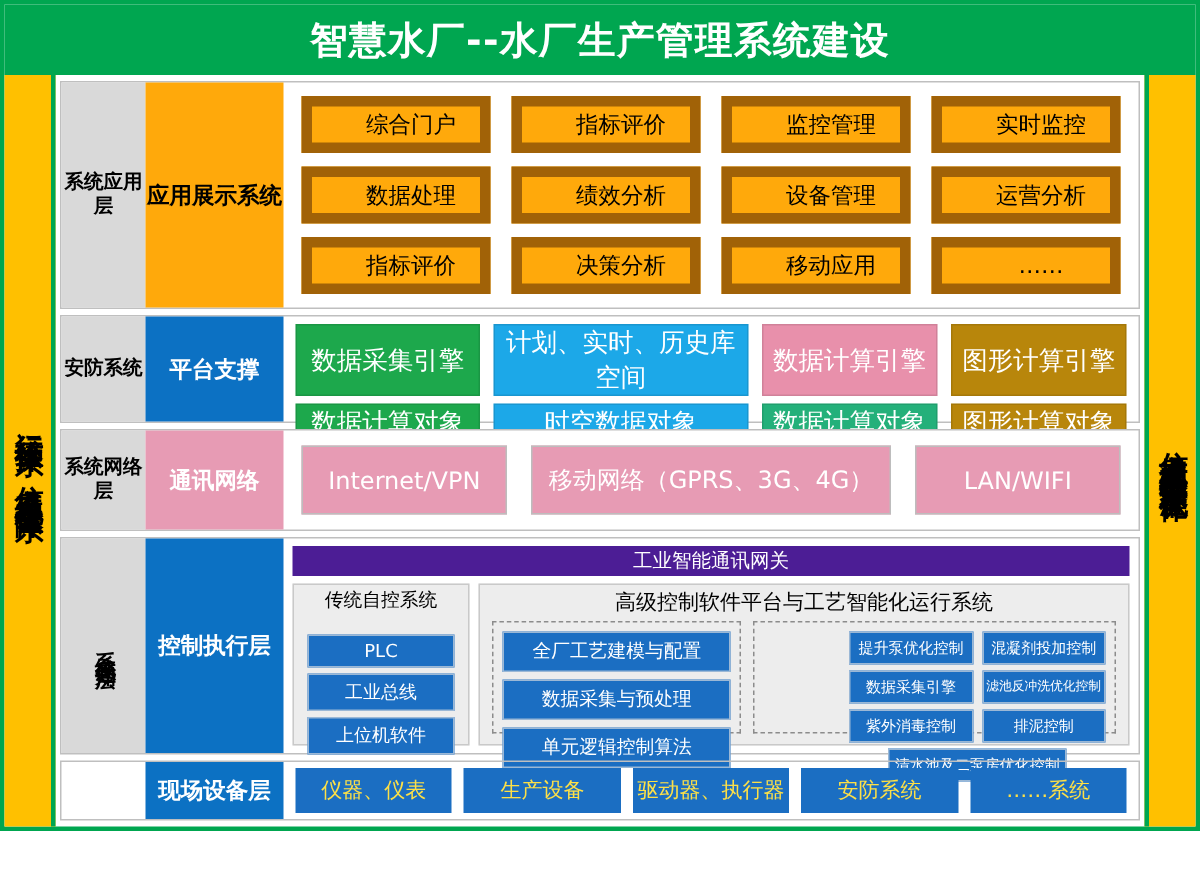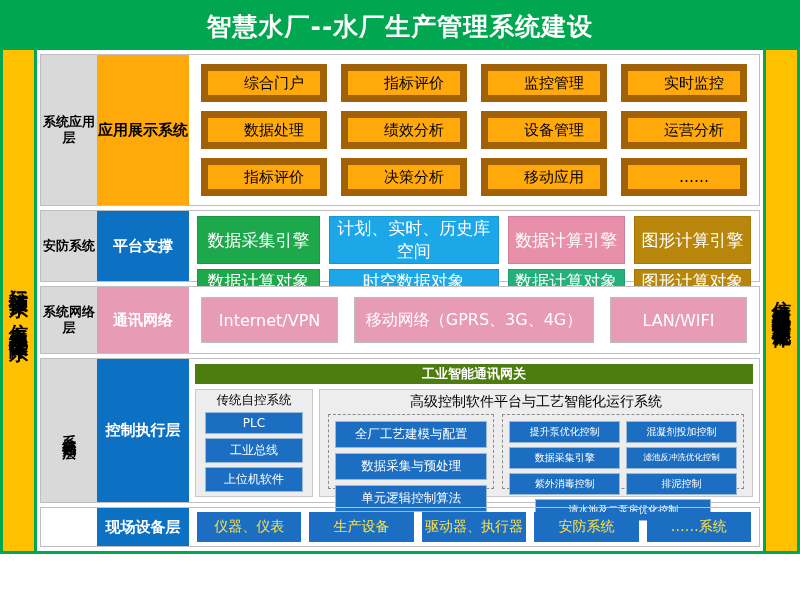--- a/index.html
+++ b/index.html
@@ -137,38 +137,38 @@
     letter-spacing:3px;font-size:14px;
   }
   .r-ctrl .layer-title{background:#0C71C3;}
   .ctrl-body{
     display:flex;flex-direction:column;
     padding:5px 6px 5px 6px;gap:5px;
     height:100%;box-sizing:border-box;
   }
   .gateway{
     flex:0 0 20px;
-    background:#4d7c0f;color:#fff;
-    font-size:13px;font-weight:bold;
+    background:#4c1d95;color:#fff;
+    font-size:13px;font-weight:normal;
     display:flex;align-items:center;justify-content:center;
     box-sizing:border-box;
   }
   .ctrl-panels{flex:1 1 auto;display:flex;gap:6px;min-height:0;}
   .panel{
     background:#EDEDED;
     border:1px solid #C9C9C9;
     box-sizing:border-box;
     display:flex;flex-direction:column;
   }
   .panel-title{
     text-align:center;color:#000;
     font-size:12px;padding:2px 0 3px;
     flex:0 0 auto;
   }
-  .panel.legacy{flex:0 0 118px;}
+  .panel.legacy{flex:0 0 118px;gap:11px;}
   .panel.legacy .panel-title{font-size:12.5px;}
   .legacy-list{
     flex:1 1 auto;display:flex;flex-direction:column;
     justify-content:space-evenly;gap:4px;padding:0 9px 6px;
   }
   .blue-btn{
     background:#1B6EC2;color:#ffffff;
     border:1px solid #9bb8d6;
     font-size:12px;
     display:flex;align-items:center;justify-content:center;
@@ -181,21 +181,21 @@
   .adv-cols{
     flex:1 1 auto;display:flex;gap:8px;padding:0 8px 7px;min-height:0;
   }
   .dash{
     border:1px dashed #8c8c8c;
     padding:6px;
     box-sizing:border-box;
     display:flex;flex-direction:column;
   }
   .dash.left-dash{flex:0 0 40%;justify-content:space-evenly;gap:5px;}
-  .dash.right-dash{flex:1 1 auto;min-width:0;}
+  .dash.right-dash{flex:1 1 auto;min-width:0;align-items:flex-end;}
   .dash.left-dash .blue-btn{font-size:12.5px;padding:4px 2px;}
   .adv-grid{
     display:grid;
     grid-template-columns:1fr 1fr;
     gap:4px 6px;
     height:100%;
   }
   .adv-grid .blue-btn{font-size:10px;}
   .adv-grid .blue-btn.tiny{font-size:8.5px;}
   .adv-grid .span2{grid-column:1 / span 2;margin:0 26px;}

